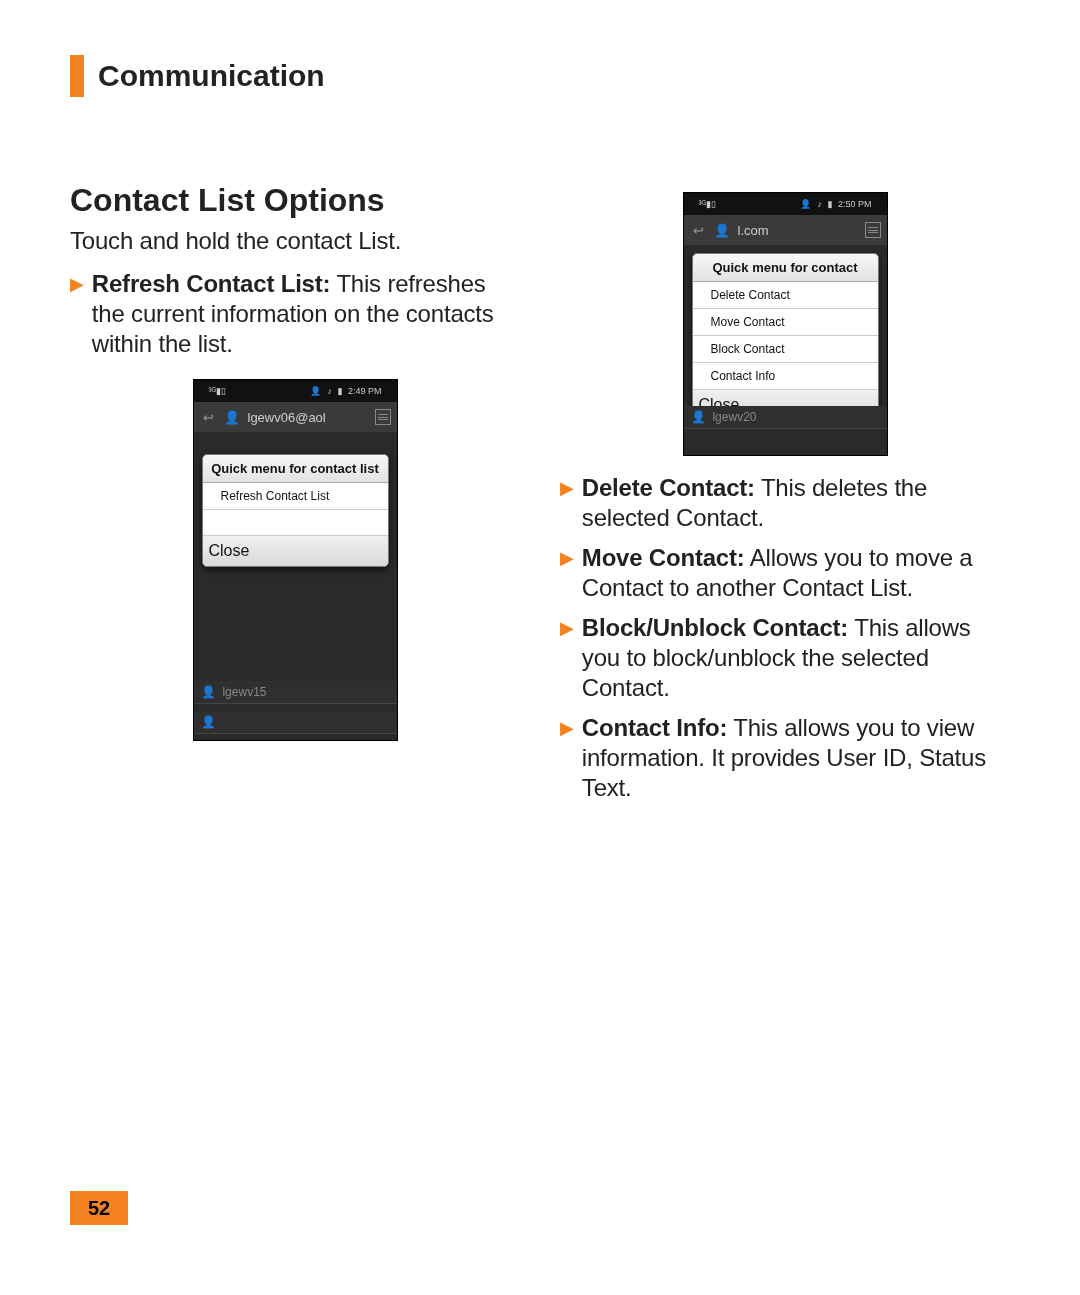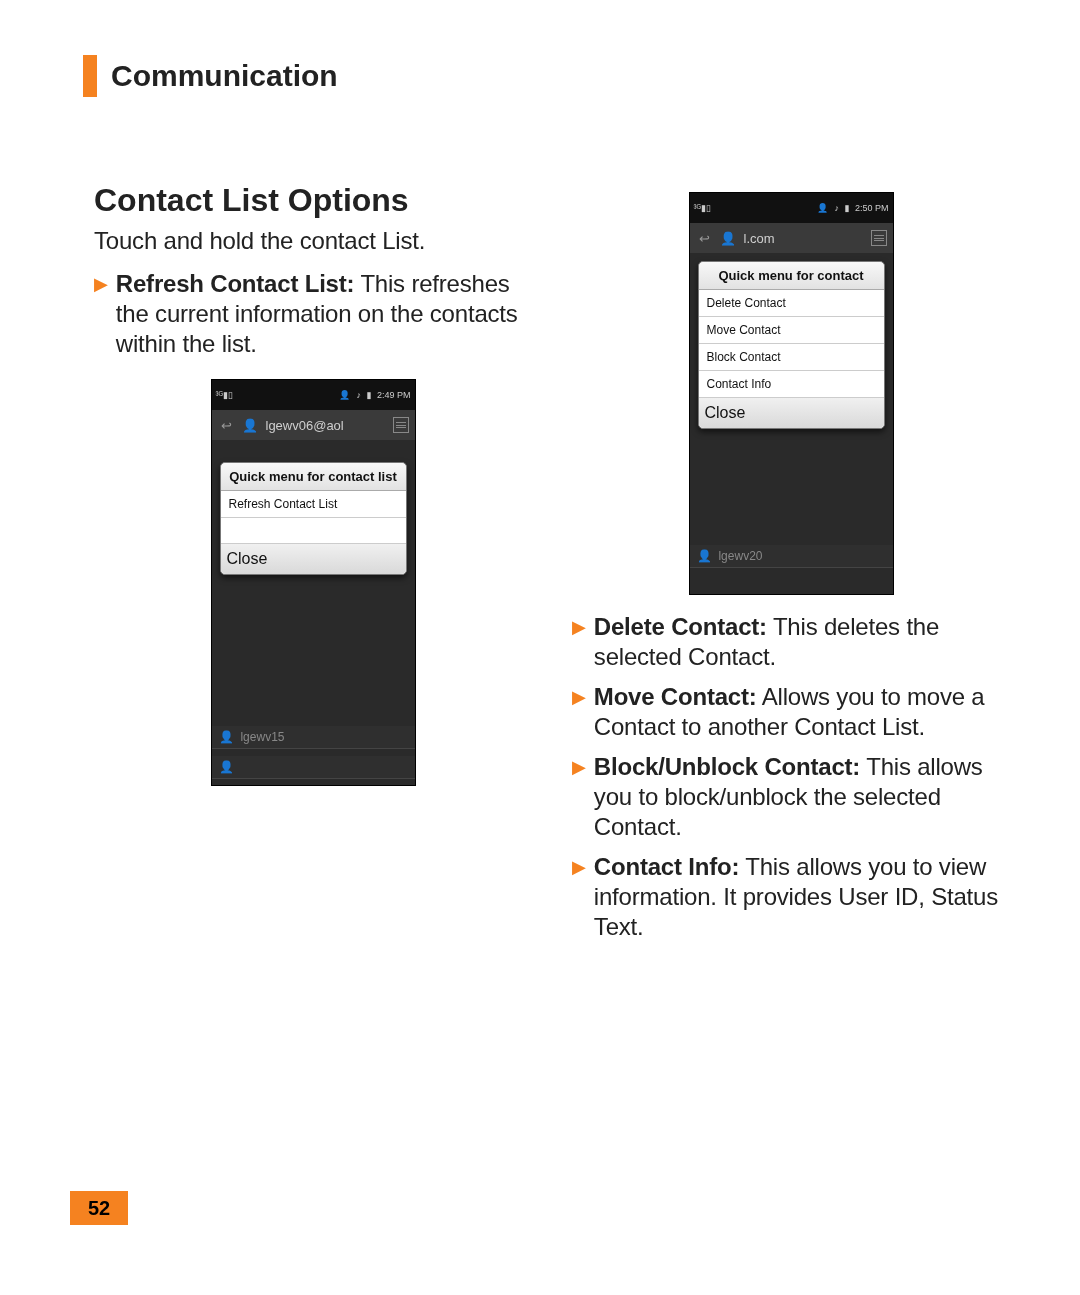--- a/index.html
+++ b/index.html
@@ -7,38 +7,36 @@
   .page {
     position: relative;
     width: 1080px;
     height: 1295px;
     padding: 55px 70px 0 70px;
   }
   .chapter {
     display: flex;
     align-items: center;
     margin-bottom: 85px;
-    margin-left: 13px;
   }
   .orange-bar {
     width: 14px;
     height: 42px;
     background: #f58220;
     margin-right: 14px;
   }
   .chapter h1 {
     font-size: 30px;
     font-weight: 700;
     letter-spacing: 0px;
     font-stretch: condensed;
   }
   .cols {
     display: flex;
     gap: 40px;
-    margin-left: 24px;
   }
   .col {
     flex: 1 1 0;
     min-width: 0;
   }
   h2 {
     font-size: 32px;
     font-weight: 700;
     margin-bottom: 8px;
     font-stretch: condensed;
@@ -76,28 +74,28 @@
     display: inline-block;
     width: 205px;
     background: #2a2a2a;
     color: #ddd;
     font-family: Arial, sans-serif;
     border: 1px solid #000;
     text-align: left;
     margin-top: 10px;
   }
   .statusbar {
-    height: 30px;
+    height: 22px;
     background: #111;
     color: #ccc;
     font-size: 9px;
     display: flex;
     justify-content: space-between;
     align-items: center;
-    padding: 0 4px;
+    padding: 0 15px;
   }
   .statusbar .right span { margin-left: 3px; }
   .titlebar {
     height: 30px;
     background: #3a3a3a;
     display: flex;
     align-items: center;
     padding: 0 6px;
     gap: 6px;
     color: #cfcfcf;
@@ -115,21 +113,21 @@
   }
   .menu-icon {
     margin-left: auto;
     width: 16px; height: 16px;
     border: 1px solid #888;
     display: inline-flex; flex-direction: column; justify-content: space-evenly;
     padding: 2px;
   }
   .menu-icon div { height: 1px; background: #888; }
   .body {
-    height: 345px;
+    height: 308px;
     background: #2a2a2a;
     position: relative;
     overflow: hidden;
   }
   .popup {
     position: absolute;
     left: 8px; right: 8px;
     top: 22px;
     background: #f4f4f4;
     border: 1px solid #777;
@@ -142,21 +140,21 @@
     text-align: center;
     font-size: 13px;
     font-weight: bold;
     padding: 6px 4px;
     border-bottom: 1px solid #aaa;
     border-radius: 5px 5px 0 0;
   }
   .popup-item {
     background: #fff;
     font-size: 12px;
-    padding: 6px 8px;
+    padding: 6px 18px;
     border-bottom: 1px solid #ccc;
     min-height: 24px;
   }
   .popup-item.empty { height: 26px; }
   .popup-close {
     background: linear-gradient(#f0f0f0,#d9d9d9);
     font-size: 16px;
     padding: 6px;
     border-radius: 0 0 5px 5px;
   }
@@ -266,21 +264,21 @@
           <div class="titlebar">
             <span class="back-icon">↩</span>
             <span class="person-icon">👤</span>
             <span>l.com</span>
             <span class="menu-icon">
                 <div></div>
                 <div></div>
                 <div></div>
               </span>
           </div>
-          <div class="body" style="height:341px">
+          <div class="body" style="height:210px">
             <div class="popup" style="top:8px">
               <div class="popup-head">Quick menu for contact</div>
               <div class="popup-item">Delete Contact</div>
               <div class="popup-item">Move Contact</div>
               <div class="popup-item">Block Contact</div>
               <div class="popup-item">Contact Info</div>
               <div class="popup-close">Close</div>
             </div>
             <div class="bg-row" style="bottom:26px">
               <span>👤</span>

